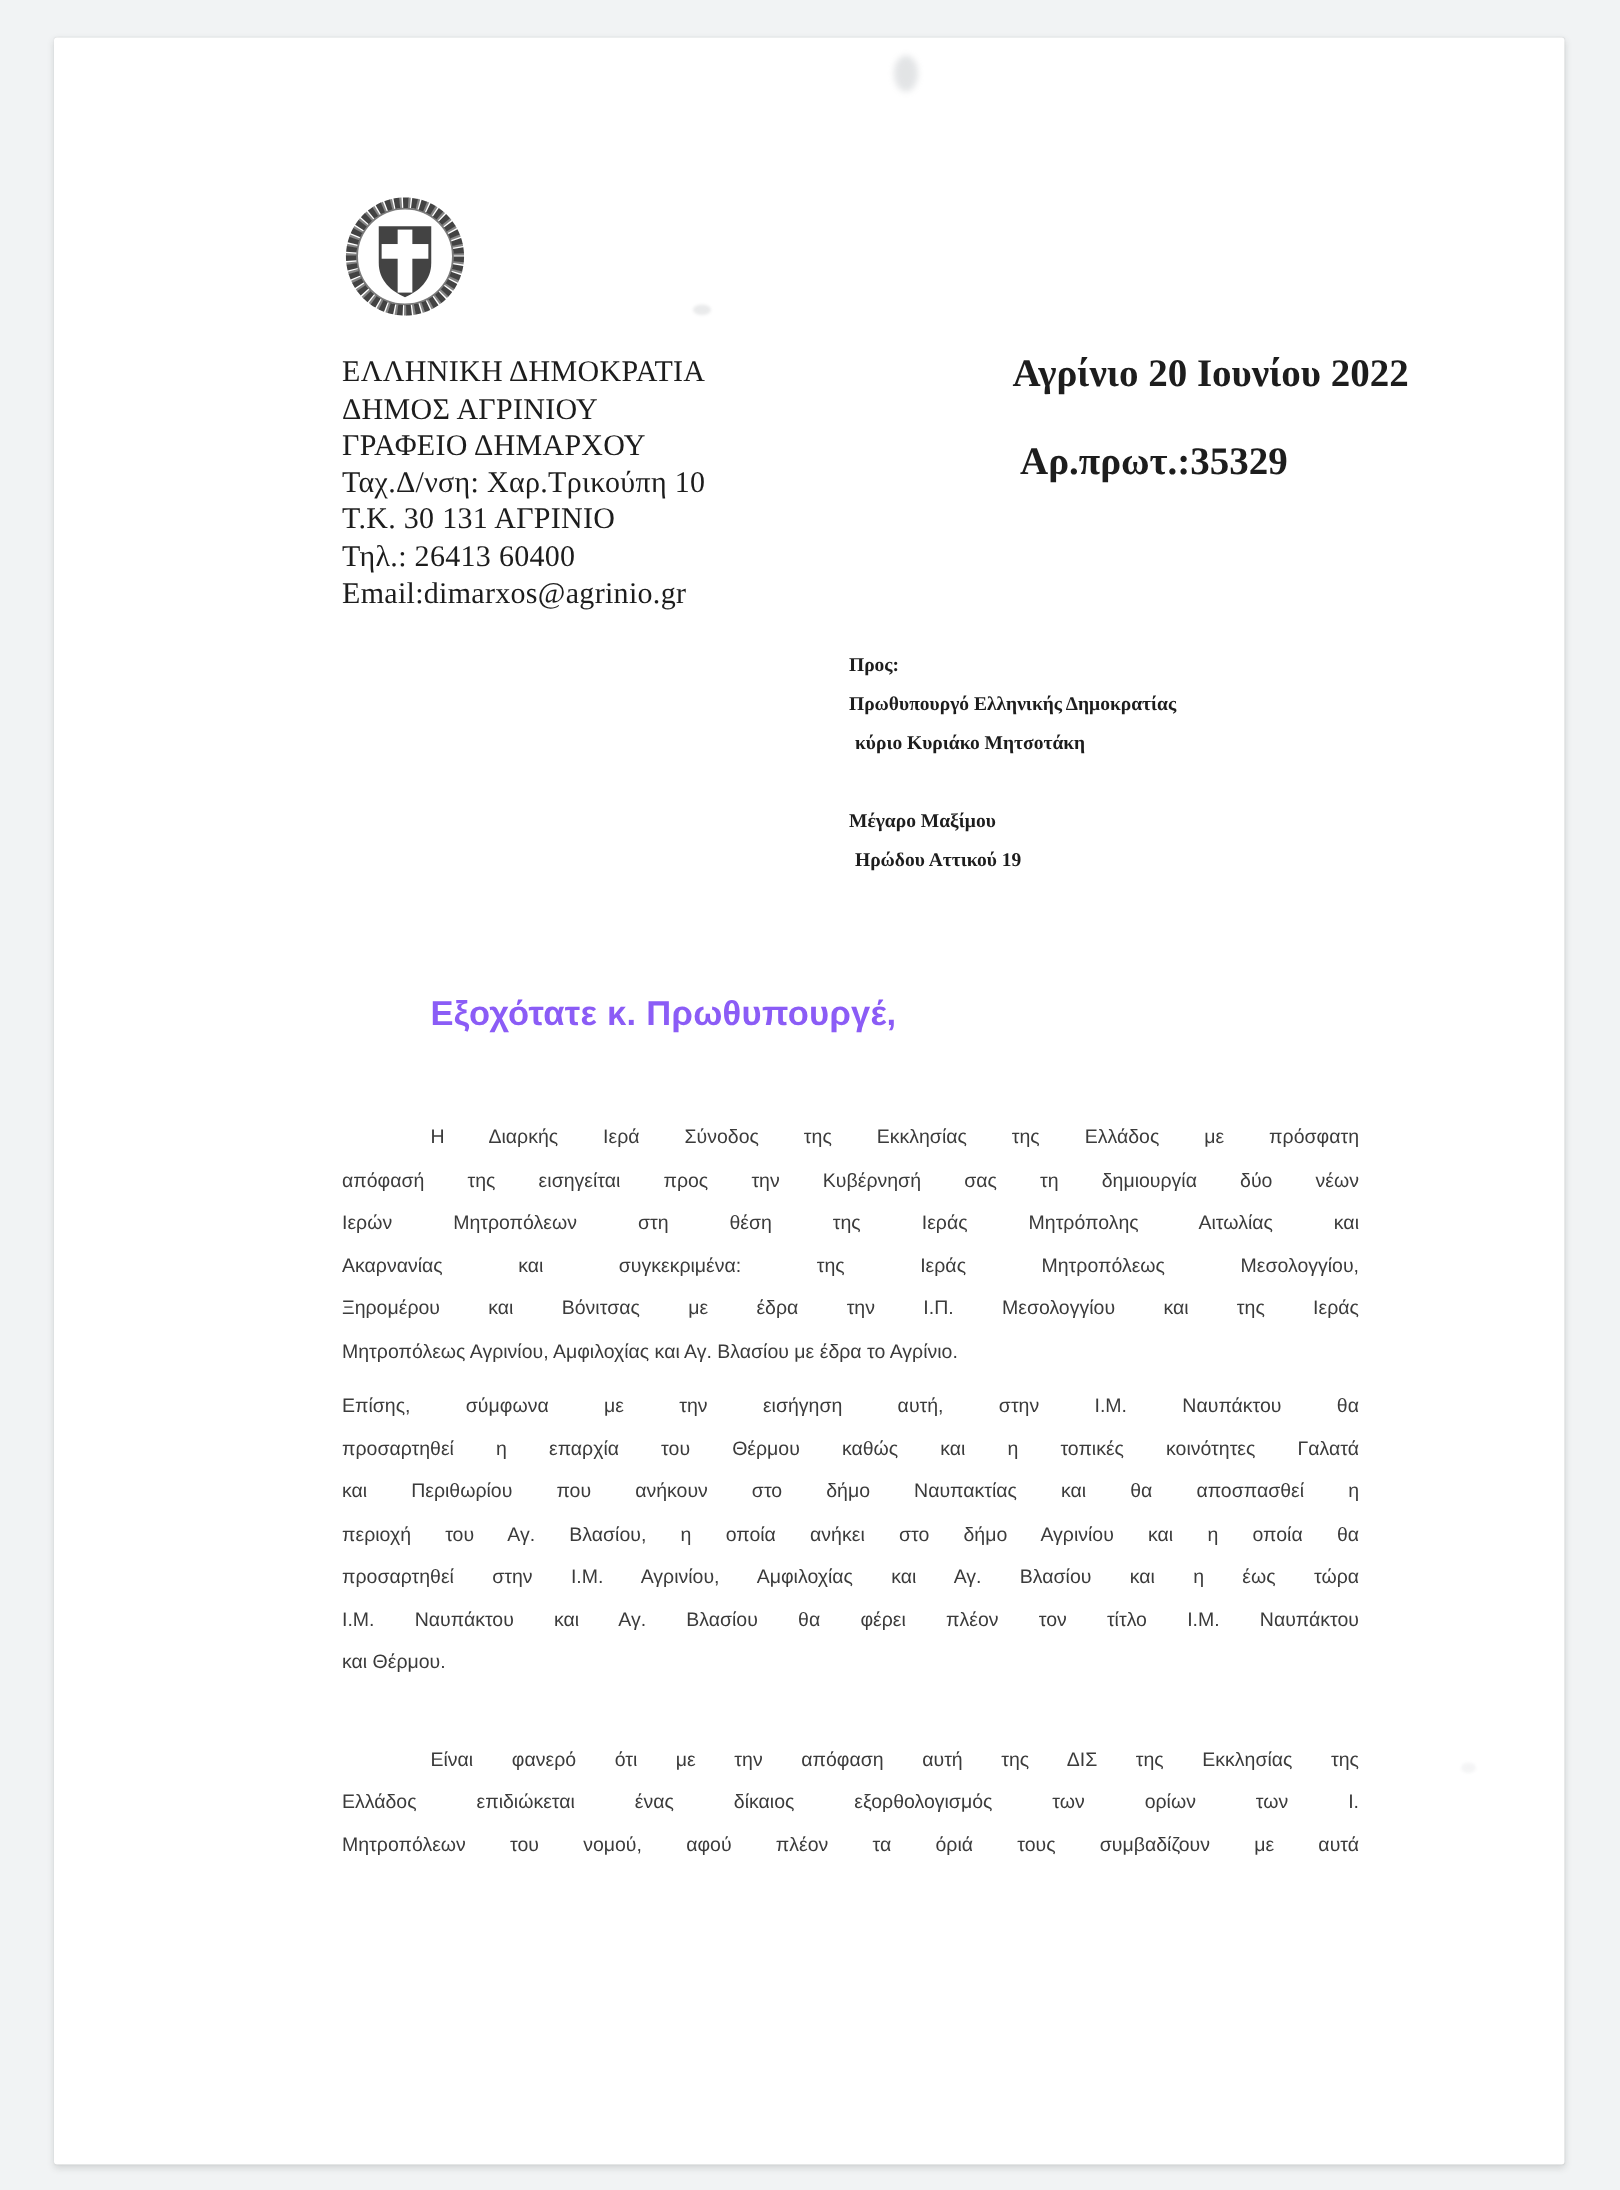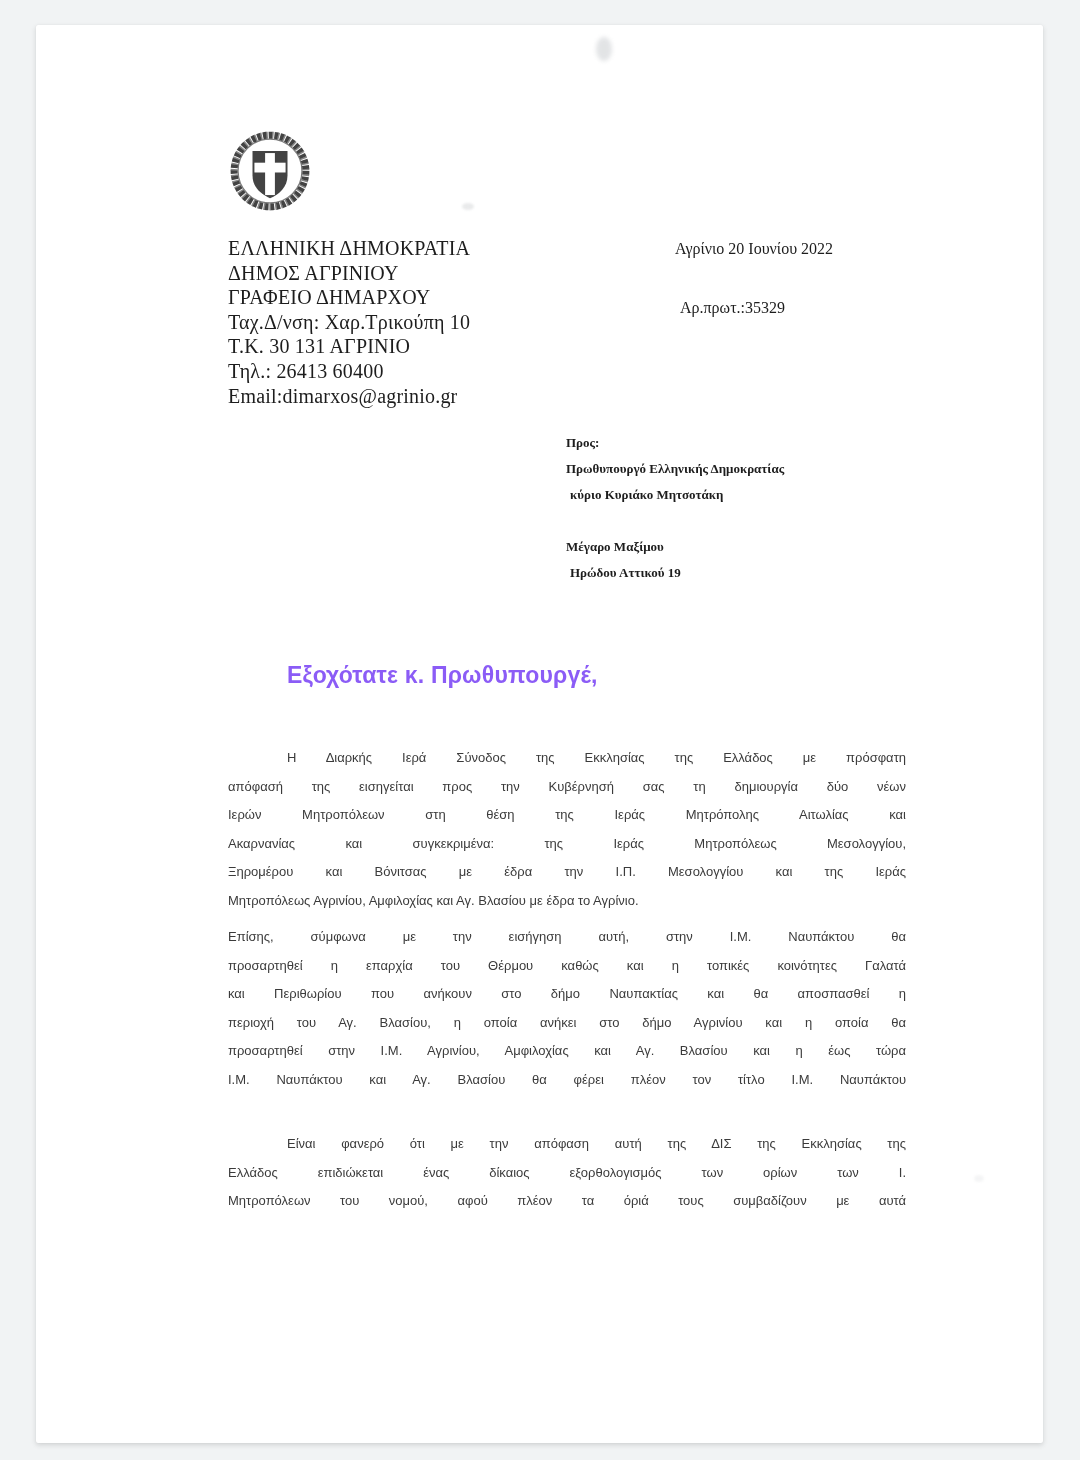--- a/index.html
+++ b/index.html
@@ -24,21 +24,21 @@
     position:absolute;left:192px;top:211px;
     font-family:"Liberation Serif","DejaVu Serif",serif;
     font-weight:normal;font-size:20px;line-height:24.6px;
     color:#1d1d1d;letter-spacing:.2px;
   }
   .sender .hline{white-space:pre;}
   
   .dateblock{
     position:absolute;left:639px;top:211px;
     font-family:"Liberation Serif","DejaVu Serif",serif;
-    font-weight:normal;font-size:16px;line-height:25px;color:#1d1d1d;
+    font-weight:bold;font-size:26px;line-height:25px;color:#1d1d1d;
   }
   .dateblock .proto{padding-left:5px;margin-top:34px;}
   
   .recipient{
     position:absolute;left:530px;top:405px;
     font-family:"Liberation Serif","DejaVu Serif",serif;
     font-weight:bold;font-size:13px;line-height:26px;color:#1d1d1d;
   }
   .recipient .rline{white-space:pre;}
   .recipient .rline:nth-child(2){padding-left:4px;}
@@ -127,20 +127,21 @@
           <div class="bline">Ξηρομέρου   και   Βόνιτσας με έδρα την Ι.Π.  Μεσολογγίου  και  της   Ιεράς</div>
           <div class="bline lastline">Μητροπόλεως  Αγρινίου, Αμφιλοχίας  και Αγ. Βλασίου με έδρα  το Αγρίνιο.</div>
         </div>
         <div class="para">
           <div class="bline">Επίσης, σύμφωνα με την εισήγηση   αυτή,   στην Ι.Μ. Ναυπάκτου   θα</div>
           <div class="bline">προσαρτηθεί η επαρχία του Θέρμου καθώς και  η τοπικές κοινότητες  Γαλατά</div>
           <div class="bline">και Περιθωρίου   που ανήκουν στο δήμο Ναυπακτίας   και θα αποσπασθεί η</div>
           <div class="bline">περιοχή   του Αγ. Βλασίου,  η οποία ανήκει στο δήμο Αγρινίου και η οποία  θα</div>
           <div class="bline">προσαρτηθεί   στην Ι.Μ. Αγρινίου, Αμφιλοχίας  και Αγ. Βλασίου και η έως τώρα</div>
           <div class="bline">Ι.Μ. Ναυπάκτου και Αγ. Βλασίου θα φέρει πλέον   τον τίτλο  Ι.Μ. Ναυπάκτου</div>
+          <div class="bline lastline">και Θέρμου.</div>
         </div>
         <div class="para">
           <div class="bline firstline">Είναι φανερό  ότι με  την απόφαση αυτή   της ΔΙΣ  της Εκκλησίας  της</div>
           <div class="bline">Ελλάδος  επιδιώκεται   ένας   δίκαιος  εξορθολογισμός  των  ορίων  των Ι.</div>
           <div class="bline">Μητροπόλεων  του  νομού, αφού πλέον   τα όριά τους  συμβαδίζουν με αυτά</div>
         </div>
       </div>
 
     <div class="artifact a1"></div>
     <div class="artifact a2"></div>

